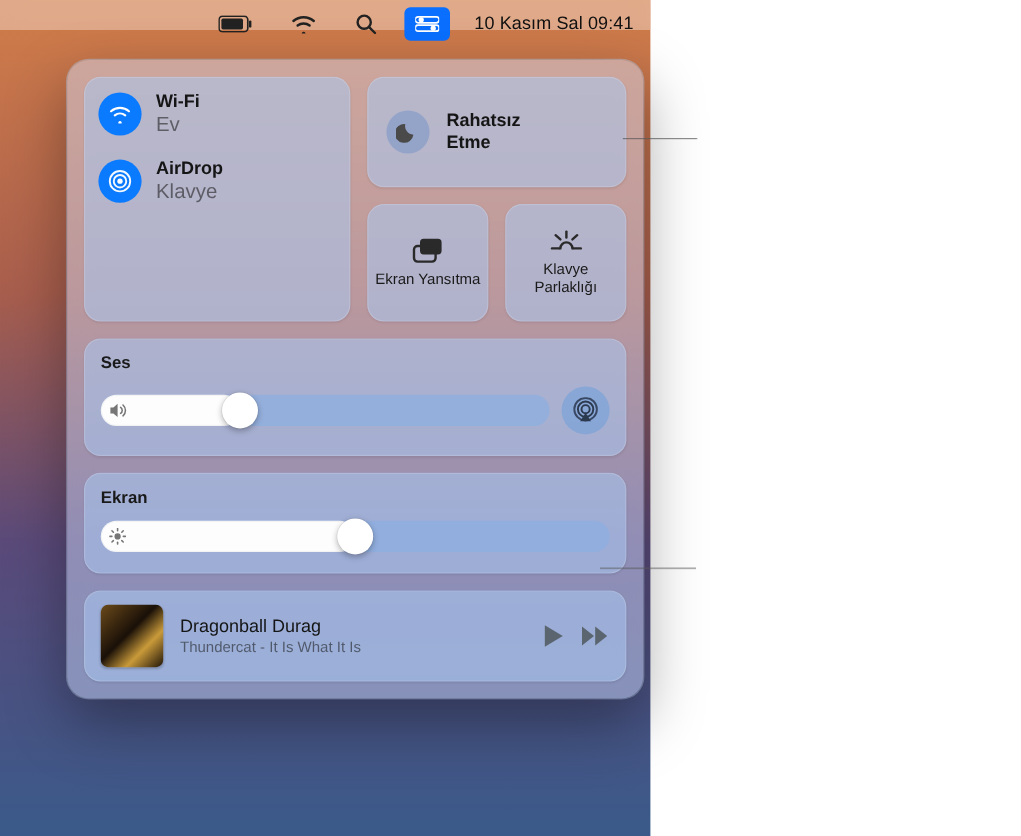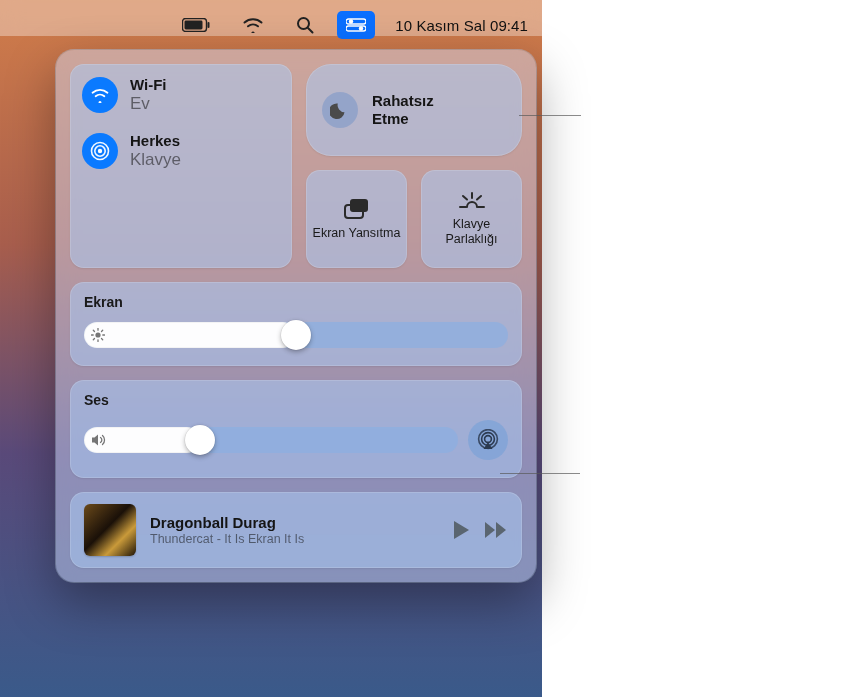--- a/index.html
+++ b/index.html
@@ -14,21 +14,21 @@
     .white-bg {
       position: absolute;
       top: 0; right: 0;
       width: 309px; height: 697px;
       background: #fff;
     }
     .menubar {
       position: absolute;
       top: 0; left: 0;
       width: 542px;
-      height: 36px;
+      height: 25px;
       background: rgba(255,255,255,0.35);
       backdrop-filter: blur(10px);
       display: flex;
       align-items: center;
       justify-content: flex-end;
       padding: 14px 8px 0 0;
       gap: 14px;
     }
     .menubar-item {
       display: flex;
@@ -110,21 +110,20 @@
       display: flex;
       flex-direction: column;
       gap: 14px;
     }
     .dnd {
       height: 92px;
       display: flex;
       align-items: center;
       padding: 4px 16px;
       gap: 14px;
-      border-radius: 25px;
     }
     .dnd .icon-circle-muted {
       width: 36px; height: 36px;
       border-radius: 50%;
       background: rgba(120,150,200,0.55);
       display: flex; align-items: center; justify-content: center;
       color: #4a4a4a;
     }
     .dnd-label {
       font-size: 15px;
@@ -218,21 +217,21 @@
     .album-art {
       width: 52px; height: 52px;
       border-radius: 6px;
       background: linear-gradient(135deg, #6b4a1a 0%, #1a1008 45%, #c99a3a 70%, #201508 100%);
       box-shadow: 0 1px 2px rgba(0,0,0,0.2);
       flex-shrink: 0;
     }
     .np-text { flex: 1; min-width: 0; }
     .np-title {
       font-size: 15px;
-      font-weight: 700;
+      font-weight: 400;
       color: #151515;
     }
     .np-sub {
       font-size: 12.5px;
       color: rgba(20,20,20,0.55);
       margin-top: 1px;
     }
     .np-controls {
       display: flex;
       align-items: center;
@@ -306,21 +305,21 @@
 
       <div class="conn-item">
         <div class="icon-circle">
           <svg width="22" height="22" viewBox="0 0 22 22">
             <circle cx="11" cy="11" r="2.2" fill="#fff"></circle>
             <circle cx="11" cy="11" r="5.2" stroke="#fff" stroke-width="1.6" fill="none" opacity="0.95"></circle>
             <circle cx="11" cy="11" r="8.5" stroke="#fff" stroke-width="1.6" fill="none" opacity="0.95"></circle>
           </svg>
         </div>
         <div class="conn-text">
-          <div class="title">Herkes</div>
+          <div class="title">AirDrop</div>
           <div class="sub">Klavye</div>
         </div>
       </div>
     </div>
 
     <div class="right-col">
       <div class="panel dnd">
         <div class="icon-circle-muted">
           <svg width="20" height="20" viewBox="0 0 20 20">
             <path d="M14.5 12.2 A7 7 0 0 1 7.8 3.5 A7.8 7.8 0 1 0 14.5 12.2 Z" fill="#4a4a4a"></path>
@@ -341,20 +340,45 @@
           <svg width="28" height="20" viewBox="0 0 28 20">
             <line x1="14" y1="2" x2="14" y2="7" stroke="#2a2a2a" stroke-width="2" stroke-linecap="round"></line>
             <line x1="5" y1="5" x2="9" y2="8.5" stroke="#2a2a2a" stroke-width="2" stroke-linecap="round"></line>
             <line x1="23" y1="5" x2="19" y2="8.5" stroke="#2a2a2a" stroke-width="2" stroke-linecap="round"></line>
             <line x1="2" y1="16" x2="8" y2="16" stroke="#2a2a2a" stroke-width="2" stroke-linecap="round"></line>
             <line x1="20" y1="16" x2="26" y2="16" stroke="#2a2a2a" stroke-width="2" stroke-linecap="round"></line>
             <path d="M9 16 a5 5 0 0 1 10 0" stroke="#2a2a2a" stroke-width="2" fill="none" stroke-linecap="round"></path>
           </svg>
           <div class="label">Klavye Parlaklığı</div>
         </div>
+      </div>
+    </div>
+  </div>
+
+  <div class="panel slider-section">
+    <div class="sec-title">Ses</div>
+    <div class="slider-row">
+      <div class="slider" style="flex:1">
+        <div class="slider-fill" style="width:31%"></div>
+        <div class="slider-icon-left">
+          <svg width="16" height="14" viewBox="0 0 16 14">
+            <path d="M1 4.5 h2.5 l3.5 -3 v11 l-3.5 -3 H1 Z" fill="rgba(60,60,60,0.7)"></path>
+            <path d="M9.5 4.5 a3 3 0 0 1 0 5" stroke="rgba(60,60,60,0.7)" stroke-width="1.3" fill="none" stroke-linecap="round"></path>
+            <path d="M11.5 2.5 a6 6 0 0 1 0 9" stroke="rgba(60,60,60,0.7)" stroke-width="1.3" fill="none" stroke-linecap="round"></path>
+          </svg>
+        </div>
+        <div class="slider-knob" style="left:31%"></div>
+      </div>
+      <div class="airplay-audio-btn">
+        <svg width="22" height="22" viewBox="0 0 22 22">
+          <circle cx="11" cy="10" r="3.4" stroke="#2c3a50" stroke-width="1.6" fill="none"></circle>
+          <circle cx="11" cy="10" r="6.4" stroke="#2c3a50" stroke-width="1.6" fill="none"></circle>
+          <circle cx="11" cy="10" r="9.4" stroke="#2c3a50" stroke-width="1.6" fill="none" opacity="0.85"></circle>
+          <path d="M11 13 L6.5 20 L15.5 20 Z" fill="#2c3a50"></path>
+        </svg>
       </div>
     </div>
   </div>
 
   <div class="panel slider-section">
     <div class="sec-title">Ekran</div>
     <div class="slider-row">
       <div class="slider">
         <div class="slider-fill" style="width:50%"></div>
         <div class="slider-icon-left">
@@ -370,50 +394,25 @@
               <line x1="2.3" y1="11.7" x2="3.5" y2="10.5"></line>
               <line x1="10.5" y1="3.5" x2="11.7" y2="2.3"></line>
             </g>
           </svg>
         </div>
         <div class="slider-knob" style="left:50%"></div>
       </div>
     </div>
   </div>
 
-  <div class="panel slider-section">
-    <div class="sec-title">Ses</div>
-    <div class="slider-row">
-      <div class="slider" style="flex:1">
-        <div class="slider-fill" style="width:31%"></div>
-        <div class="slider-icon-left">
-          <svg width="16" height="14" viewBox="0 0 16 14">
-            <path d="M1 4.5 h2.5 l3.5 -3 v11 l-3.5 -3 H1 Z" fill="rgba(60,60,60,0.7)"></path>
-            <path d="M9.5 4.5 a3 3 0 0 1 0 5" stroke="rgba(60,60,60,0.7)" stroke-width="1.3" fill="none" stroke-linecap="round"></path>
-            <path d="M11.5 2.5 a6 6 0 0 1 0 9" stroke="rgba(60,60,60,0.7)" stroke-width="1.3" fill="none" stroke-linecap="round"></path>
-          </svg>
-        </div>
-        <div class="slider-knob" style="left:31%"></div>
-      </div>
-      <div class="airplay-audio-btn">
-        <svg width="22" height="22" viewBox="0 0 22 22">
-          <circle cx="11" cy="10" r="3.4" stroke="#2c3a50" stroke-width="1.6" fill="none"></circle>
-          <circle cx="11" cy="10" r="6.4" stroke="#2c3a50" stroke-width="1.6" fill="none"></circle>
-          <circle cx="11" cy="10" r="9.4" stroke="#2c3a50" stroke-width="1.6" fill="none" opacity="0.85"></circle>
-          <path d="M11 13 L6.5 20 L15.5 20 Z" fill="#2c3a50"></path>
-        </svg>
-      </div>
-    </div>
-  </div>
-
   <div class="panel nowplaying">
     <div class="album-art"></div>
     <div class="np-text">
       <div class="np-title">Dragonball Durag</div>
-      <div class="np-sub">Thundercat - It Is Ekran It Is</div>
+      <div class="np-sub">Thundercat - It Is What It Is</div>
     </div>
     <div class="np-controls">
       <svg width="18" height="20" viewBox="0 0 18 20">
         <path d="M2 1 L17 10 L2 19 Z" fill="#5a6570"></path>
       </svg>
       <svg width="24" height="18" viewBox="0 0 24 18">
         <path d="M1 1 L11 9 L1 17 Z" fill="#5a6570"></path>
         <path d="M12 1 L22 9 L12 17 Z" fill="#5a6570"></path>
       </svg>
     </div>

